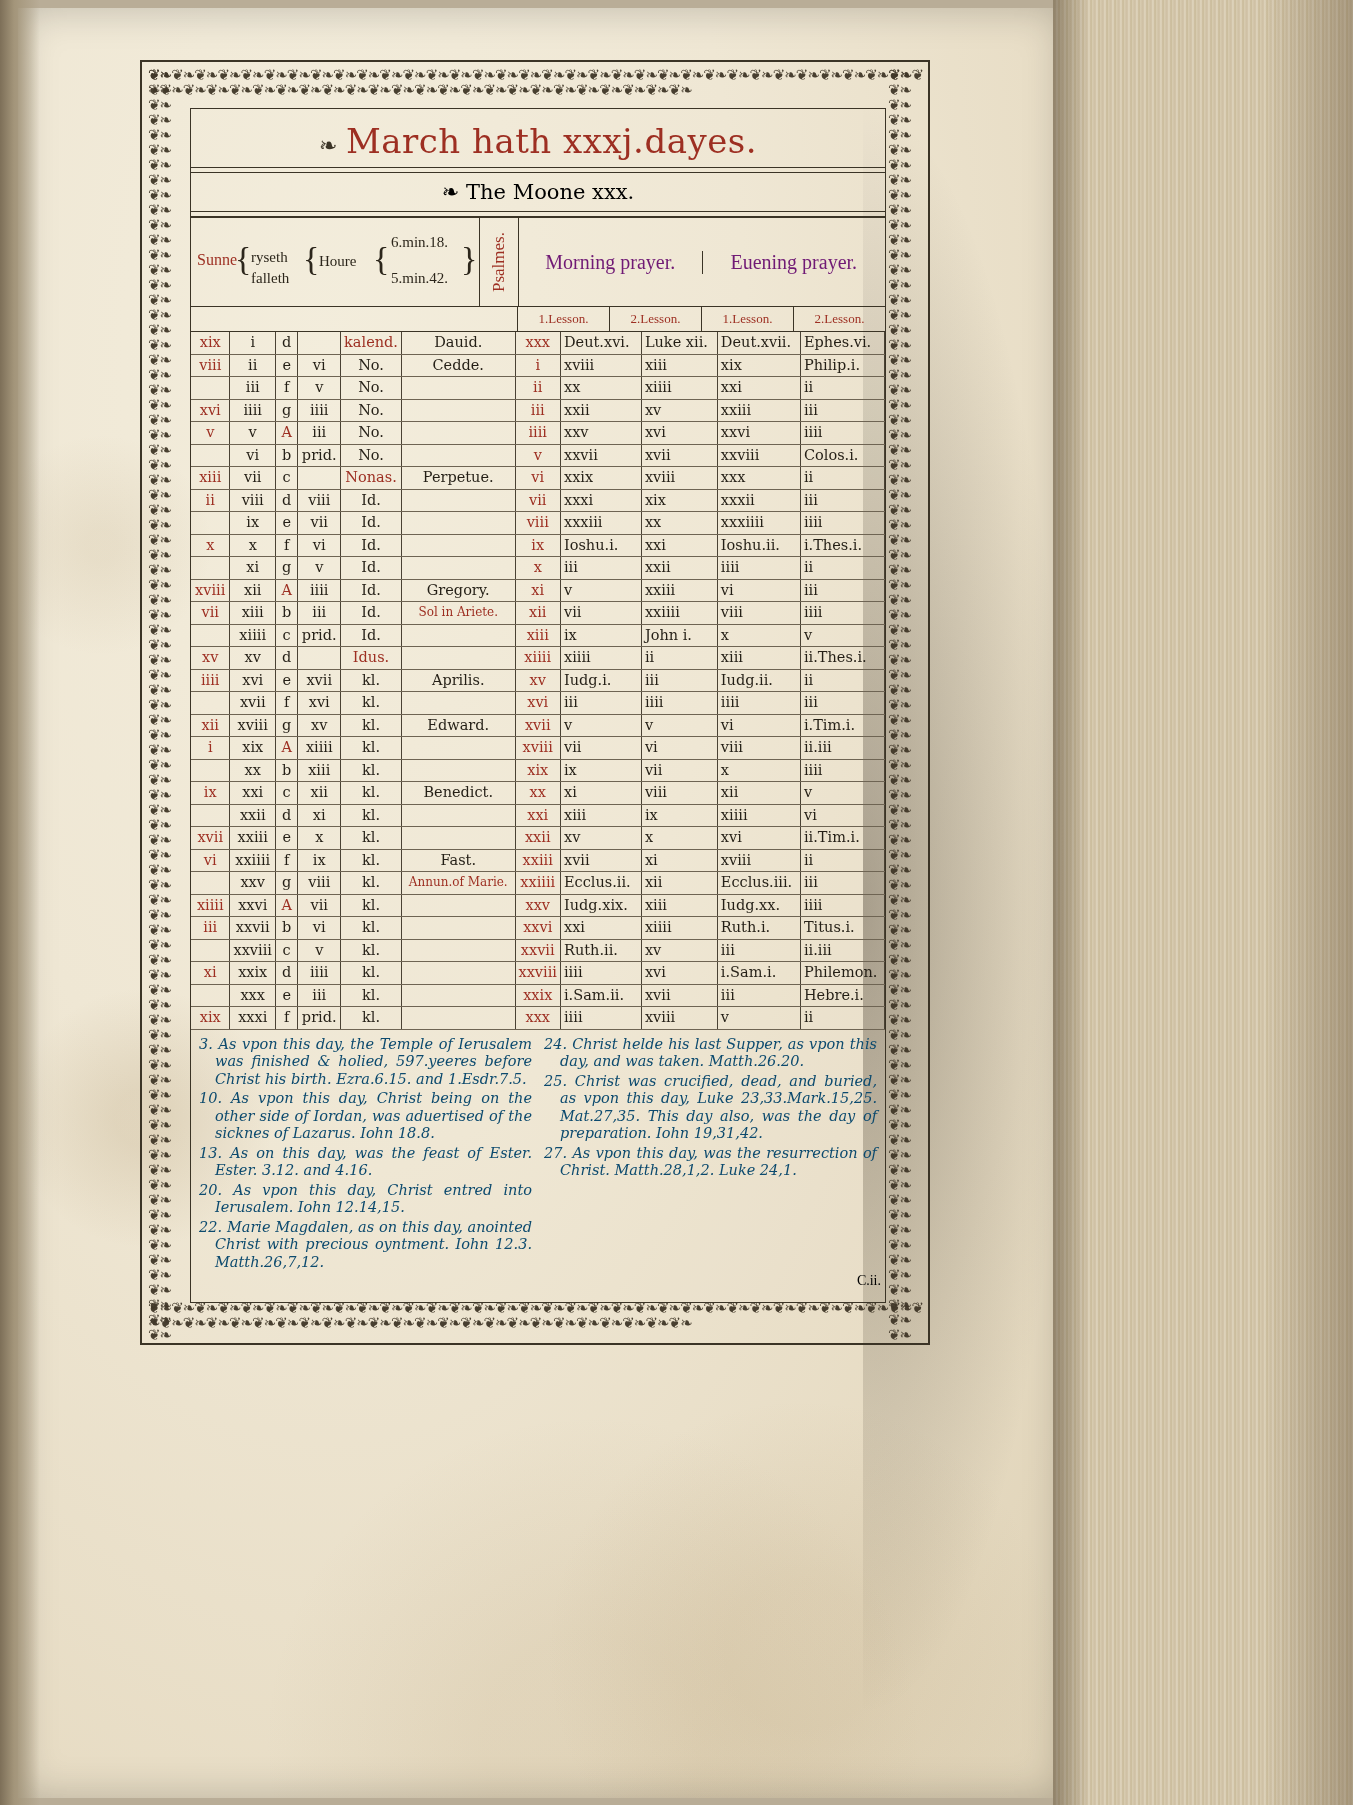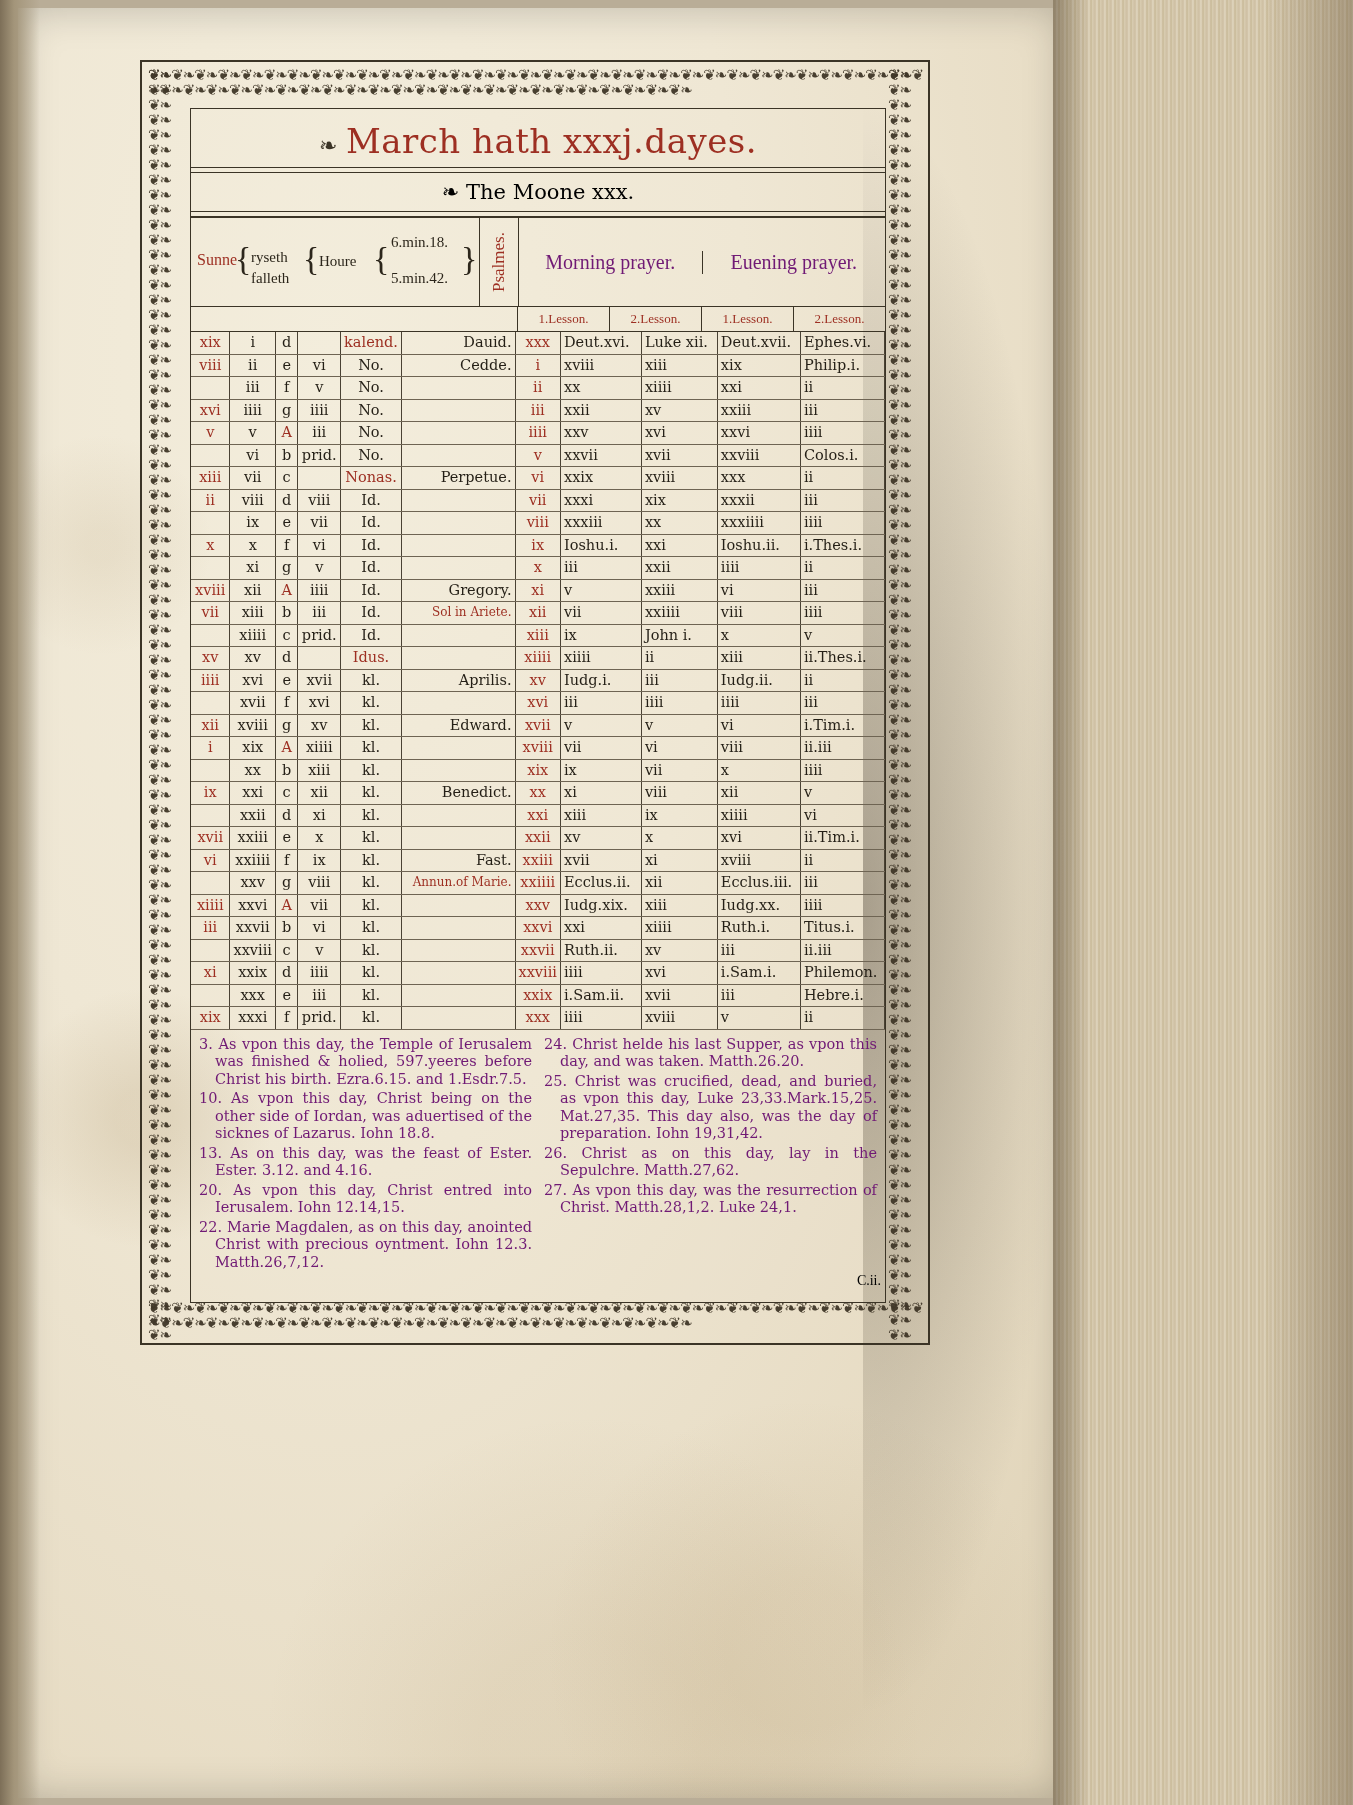--- a/index.html
+++ b/index.html
@@ -116,32 +116,32 @@
   table.cal td{
     border-right:1px solid #4a4234;
     border-bottom:1px solid #6e6453;
     padding:0 3px;height:21.5px;line-height:21.5px;white-space:nowrap;overflow:hidden;
   }
   td.c0{width:38px;text-align:center;color:#9d2f22;}
   td.c1{width:38px;text-align:center;}
   td.c2{width:28px;text-align:center;}
   td.c3{width:38px;text-align:center;}
   td.c4{width:46px;text-align:center;}
-  td.c5{width:126px;text-align:right;margin-top:12px;}
+  td.c5{width:126px;text-align:center;margin-top:12px;}
   td.c6{width:38px;text-align:center;color:#9d2f22;}
   td.c7{width:92px;}
   td.c8{width:84px;}
   td.c9{width:88px;}
   td.c10{width:86px;border-right:none;}
   .red{color:#9d2f22;}
   .sm{font-size:12px;}
   
   .notes{display:flex;padding:6px 2px 0 2px;}
-  .notecol{flex:1;padding:0 6px;font-size:14.5px;line-height:17.5px;color:#701a75;
-           font-family:"DejaVu Serif", serif;}
+  .notecol{flex:1;padding:0 6px;font-size:14.5px;line-height:17.5px;color:#0c4a6e;
+           font-family:"DejaVu Serif", serif;font-style:italic;}
   .notecol p{margin:0 0 2px 0;text-indent:-16px;padding-left:16px;text-align:justify;}
   .sig{text-align:right;font-size:14px;padding-right:4px;}
 </style>
 </head>
 <body>
 
 <div id="page">
   <div class="vellum"></div>
   <div class="gutter"></div>
   <div class="foreedge"></div>
@@ -607,21 +607,20 @@
           <div class="notecol" id="notes-left">
               <p>3. As vpon this day, the Temple of Ierusalem was finished &amp; holied, 597.yeeres before Christ his birth. Ezra.6.15. and 1.Esdr.7.5.</p>
               <p>10. As vpon this day, Christ being on the other side of Iordan, was aduertised of the sicknes of Lazarus. Iohn 18.8.</p>
               <p>13. As on this day, was the feast of Ester. Ester. 3.12. and 4.16.</p>
               <p>20. As vpon this day, Christ entred into Ierusalem. Iohn 12.14,15.</p>
               <p>22. Marie Magdalen, as on this day, anointed Christ with precious oyntment. Iohn 12.3. Matth.26,7,12.</p>
             </div>
           <div class="notecol" id="notes-right">
               <p>24. Christ helde his last Supper, as vpon this day, and was taken. Matth.26.20.</p>
               <p>25. Christ was crucified, dead, and buried, as vpon this day, Luke 23,33.Mark.15,25. Mat.27,35. This day also, was the day of preparation. Iohn 19,31,42.</p>
-              <p>26. Christ as on this day, lay in the Sepulchre. Matth.27,62.</p>
               <p>27. As vpon this day, was the resurrection of Christ. Matth.28,1,2. Luke 24,1.</p>
             </div>
         </div>
         <div class="sig">C.ii.</div>
 
       </div>
     </div>
   </div>
 </div>
 

